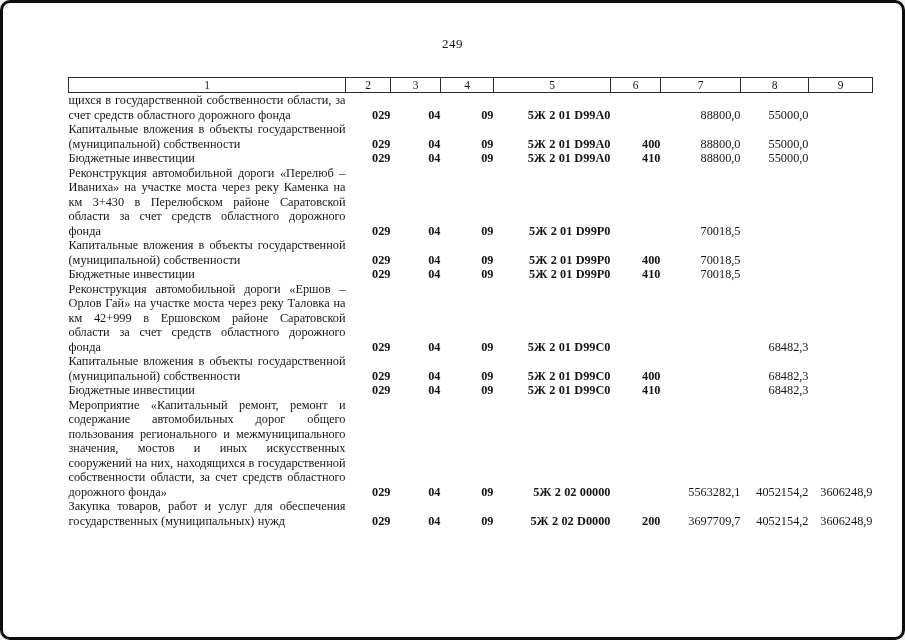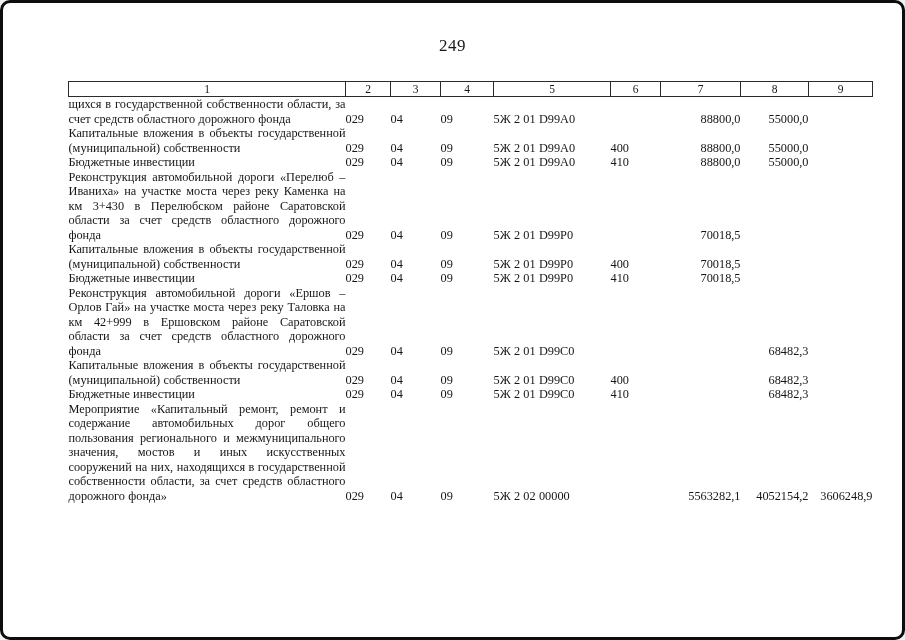--- a/index.html
+++ b/index.html
@@ -22,21 +22,21 @@
     background: #ffffff;
     border: 3px solid #0d0d0d;
     border-radius: 10px;
     font-family: "Liberation Serif", "DejaVu Serif", serif;
     color: #161616;
     overflow: hidden;
   }
   .page-number {
     text-align: center;
     margin-top: 33px;
-    font-size: 17px;
+    font-size: 13px;
     letter-spacing: 0.5px;
   }
   table.budget {
     border-collapse: collapse;
     table-layout: fixed;
     width: 804px;
     margin: 25px 0 0 65px;
   }
   table.budget thead th {
     border: 1px solid #2b2b2b;
@@ -53,21 +53,22 @@
     font-size: 12.3px;
     line-height: 14.5px;
     word-spacing: 0.2px;
   }
   td.c1 {
     text-align: justify;
     padding-left: 10px;
     padding-right: 3px;
   }
   td.c2, td.c3, td.c4, td.c5, td.c6 {
-    text-align: left;
+    text-align: right;
+    font-weight: bold;
   }
   td.c7, td.c8, td.c9 {
     text-align: right;
     padding-right: 3px;
     white-space: nowrap;
     margin-top: 23px;
   }
 </style>
 </head>
 <body>
@@ -204,15 +205,26 @@
           <td class="c1">Мероприятие «Капитальный ремонт, ремонт и содержание автомобильных дорог общего пользования регионального и межмуниципального значения, мостов и иных искусственных сооружений на них, находящихся в государственной собственности области, за счет средств областного дорожного фонда»</td>
           <td class="c2">029</td>
           <td class="c3">04</td>
           <td class="c4">09</td>
           <td class="c5">5Ж 2 02 00000</td>
           <td class="c6"></td>
           <td class="c7">5563282,1</td>
           <td class="c8">4052154,2</td>
           <td class="c9">3606248,9</td>
         </tr>
+        <tr>
+          <td class="c1">Закупка товаров, работ и услуг для обеспечения государственных (муниципальных) нужд</td>
+          <td class="c2">029</td>
+          <td class="c3">04</td>
+          <td class="c4">09</td>
+          <td class="c5">5Ж 2 02 D0000</td>
+          <td class="c6">200</td>
+          <td class="c7">3697709,7</td>
+          <td class="c8">4052154,2</td>
+          <td class="c9">3606248,9</td>
+        </tr>
       </tbody>
   </table>
 </div>
 
 </body></html>

